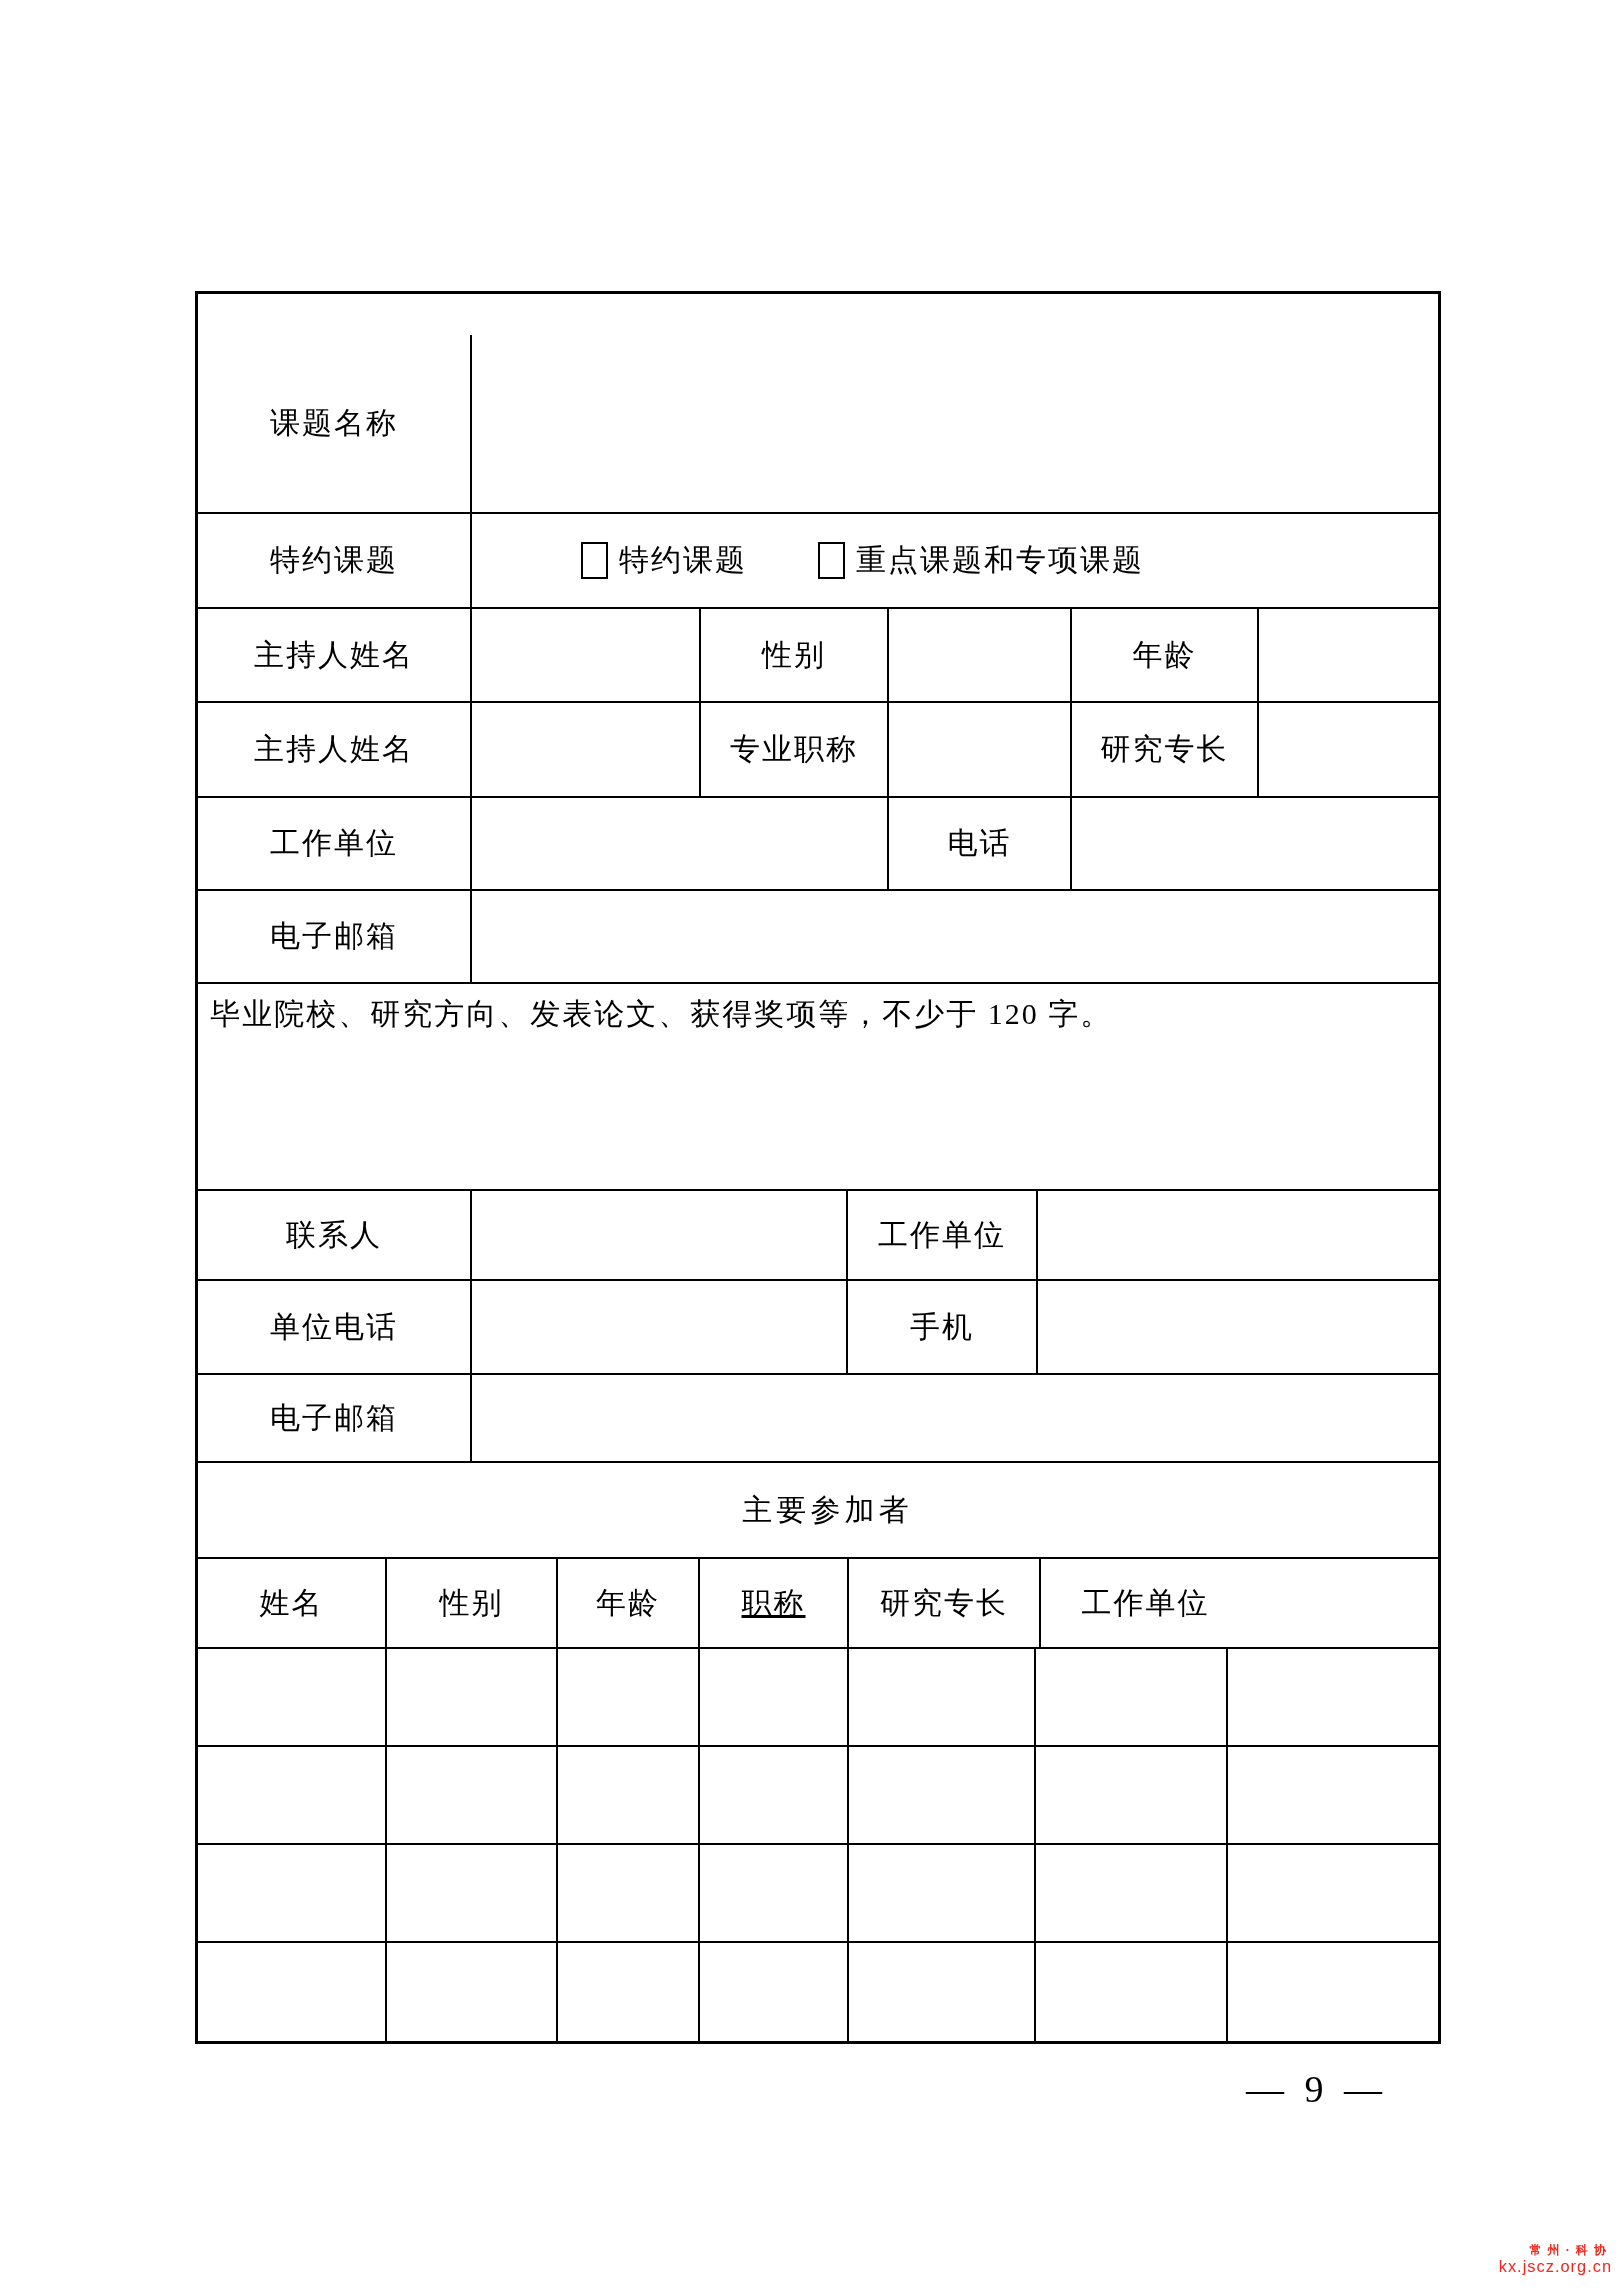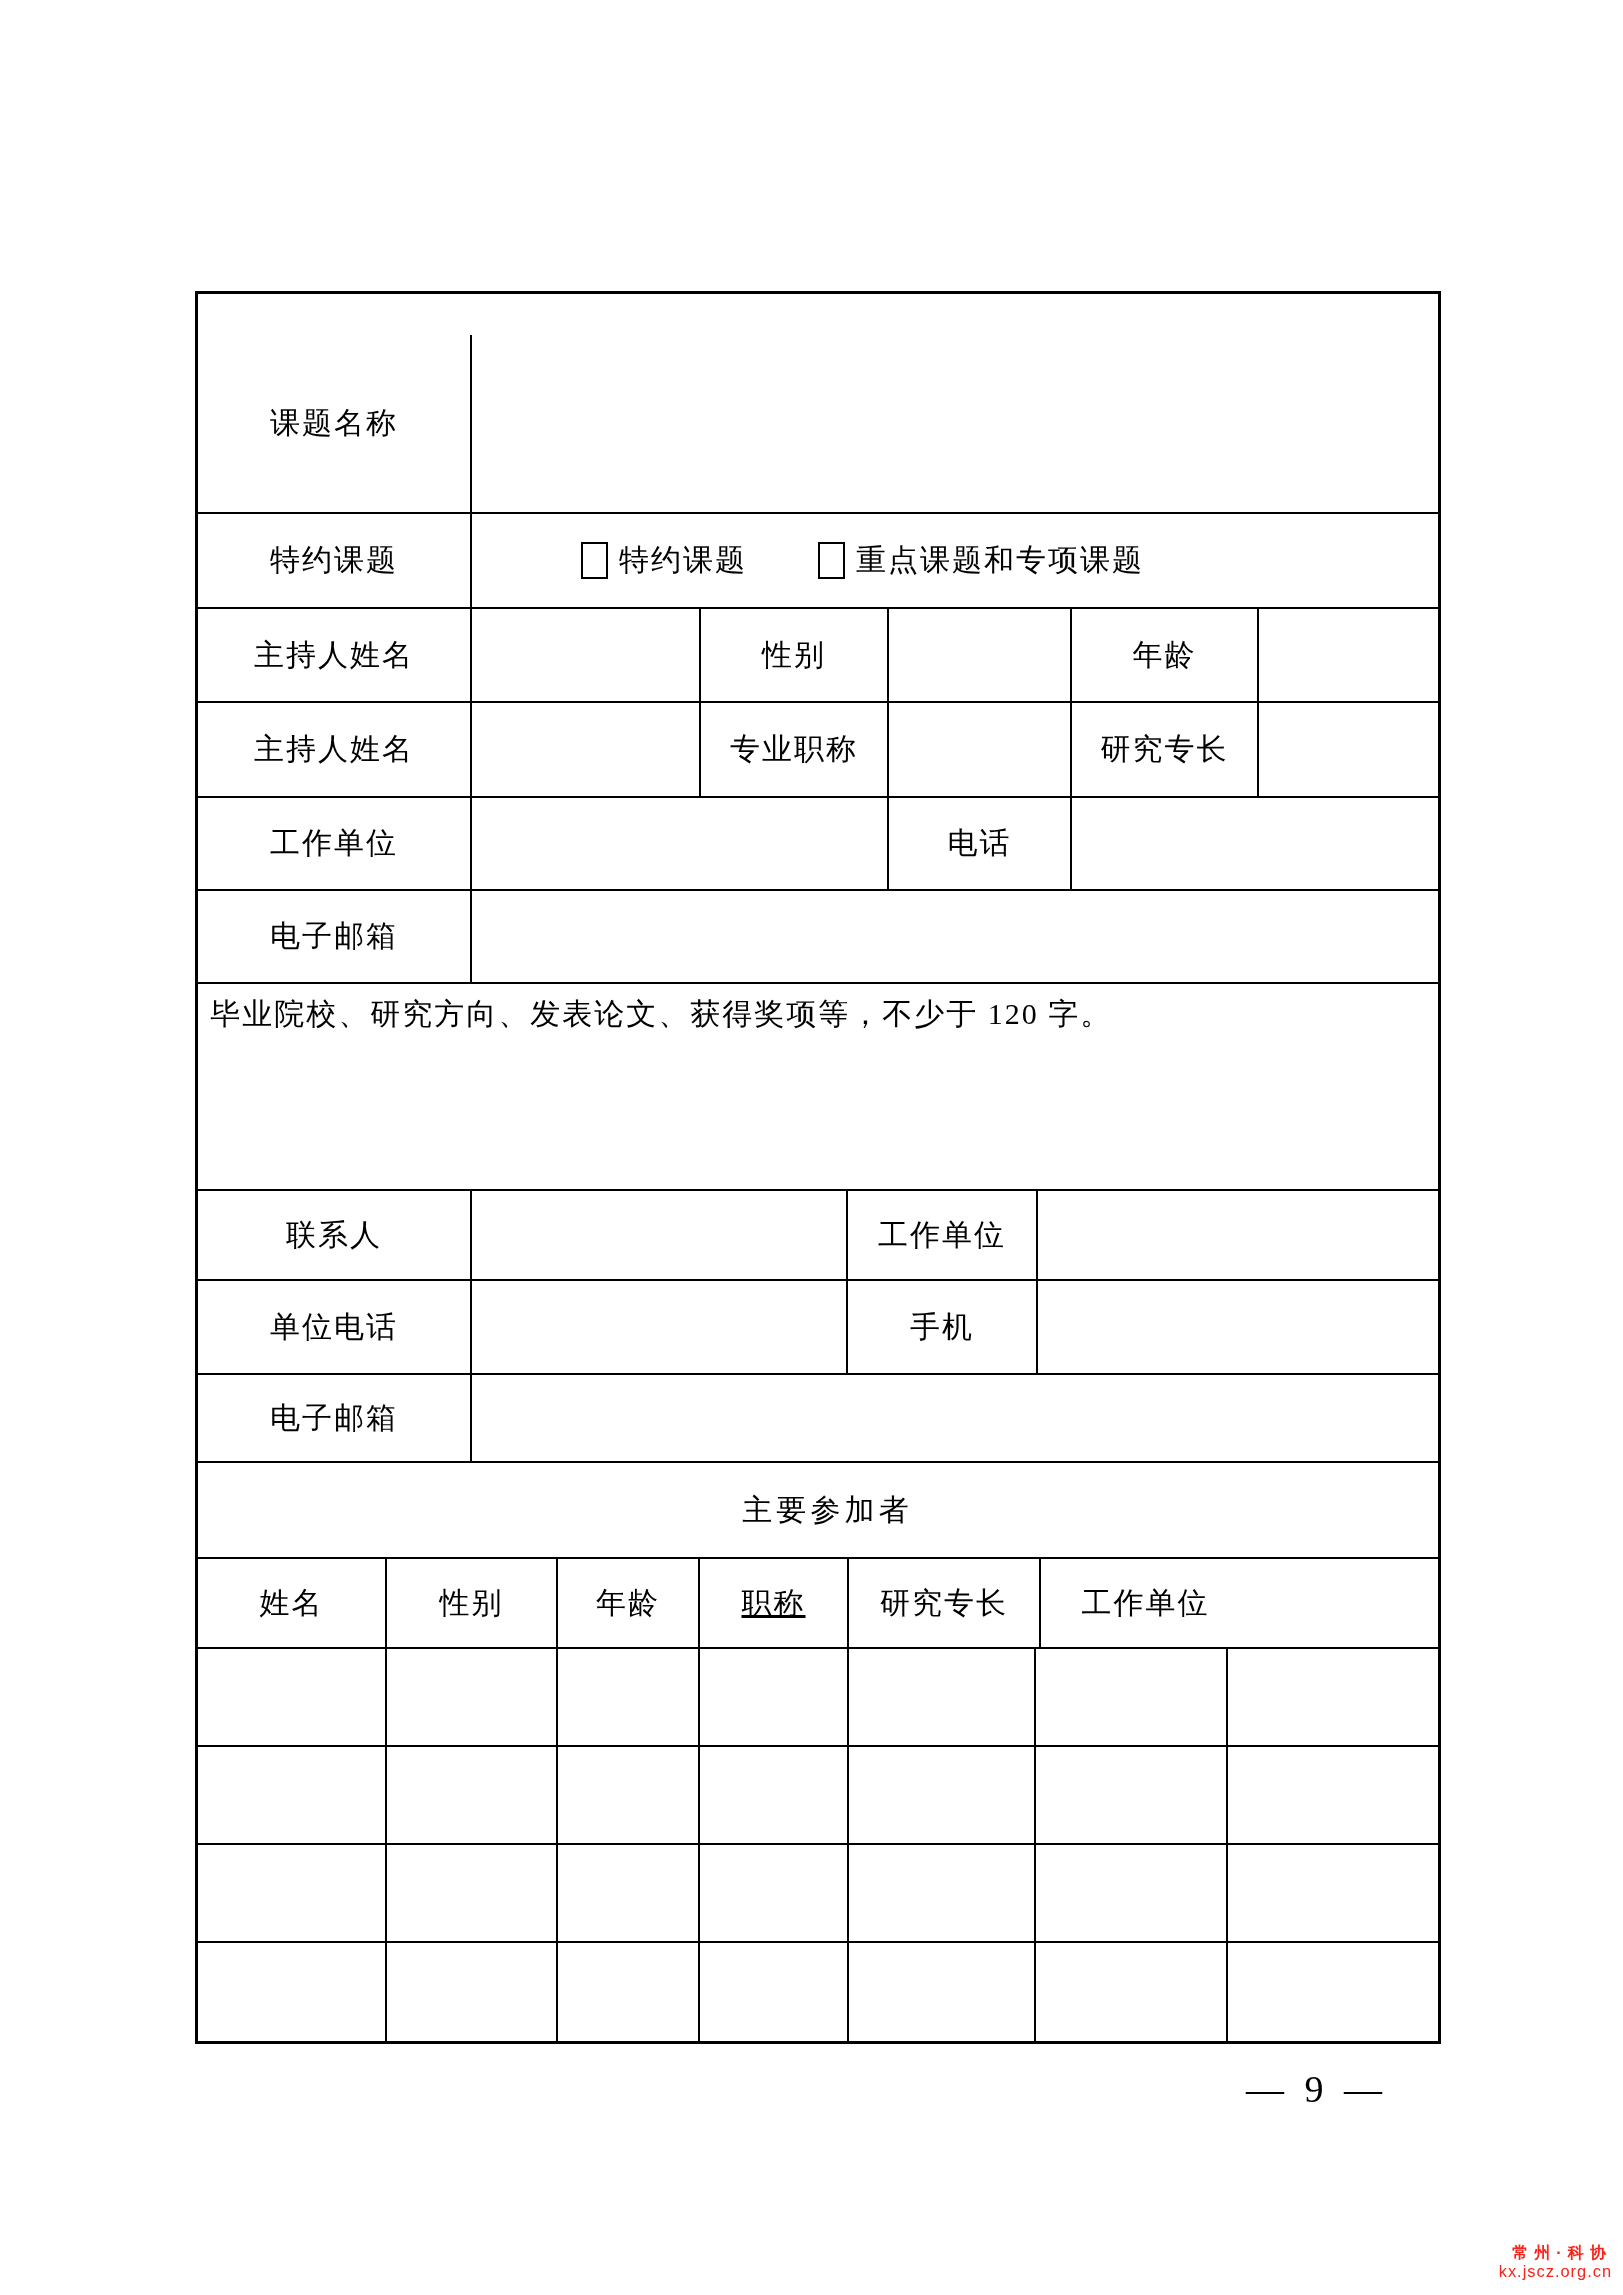--- a/index.html
+++ b/index.html
@@ -71,21 +71,21 @@
   }
 
   .watermark{
     position:absolute;
     right:11px;top:2244px;
     text-align:right;
     font-family:"Liberation Sans","DejaVu Sans",sans-serif;
     line-height:1.1;
   }
   .watermark .wm-line1{
-    font-size:16px;
+    font-size:12px;
     letter-spacing:6.1px;
     font-weight:600;
     white-space:nowrap;
   }
   .watermark .wm-line2{
     font-size:16.4px;
     letter-spacing:1px;
     white-space:nowrap;
   }
 </style>

